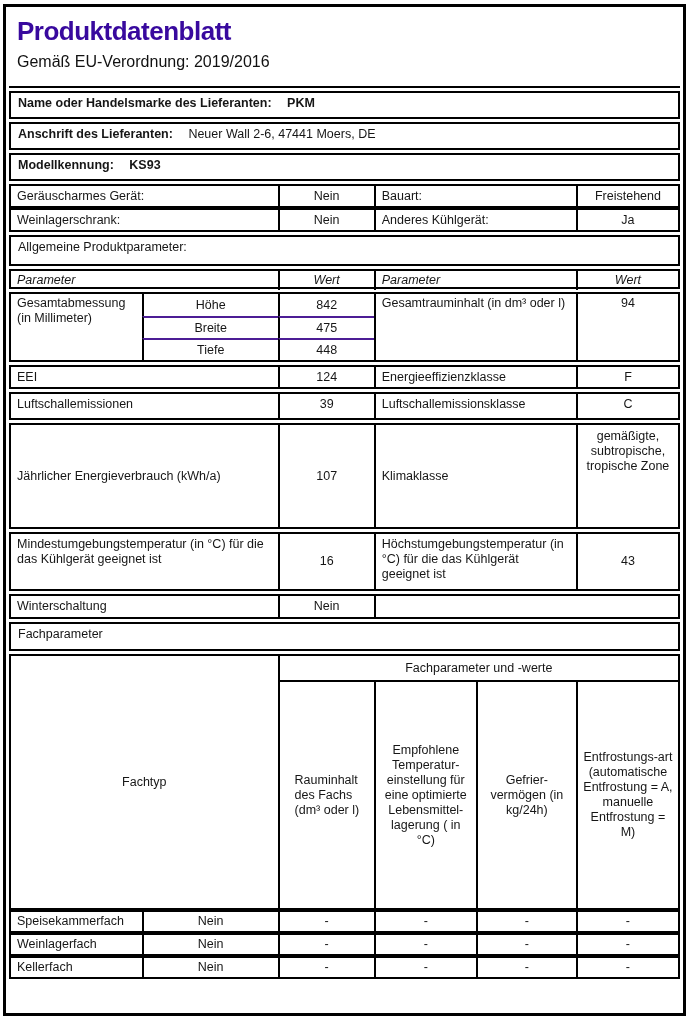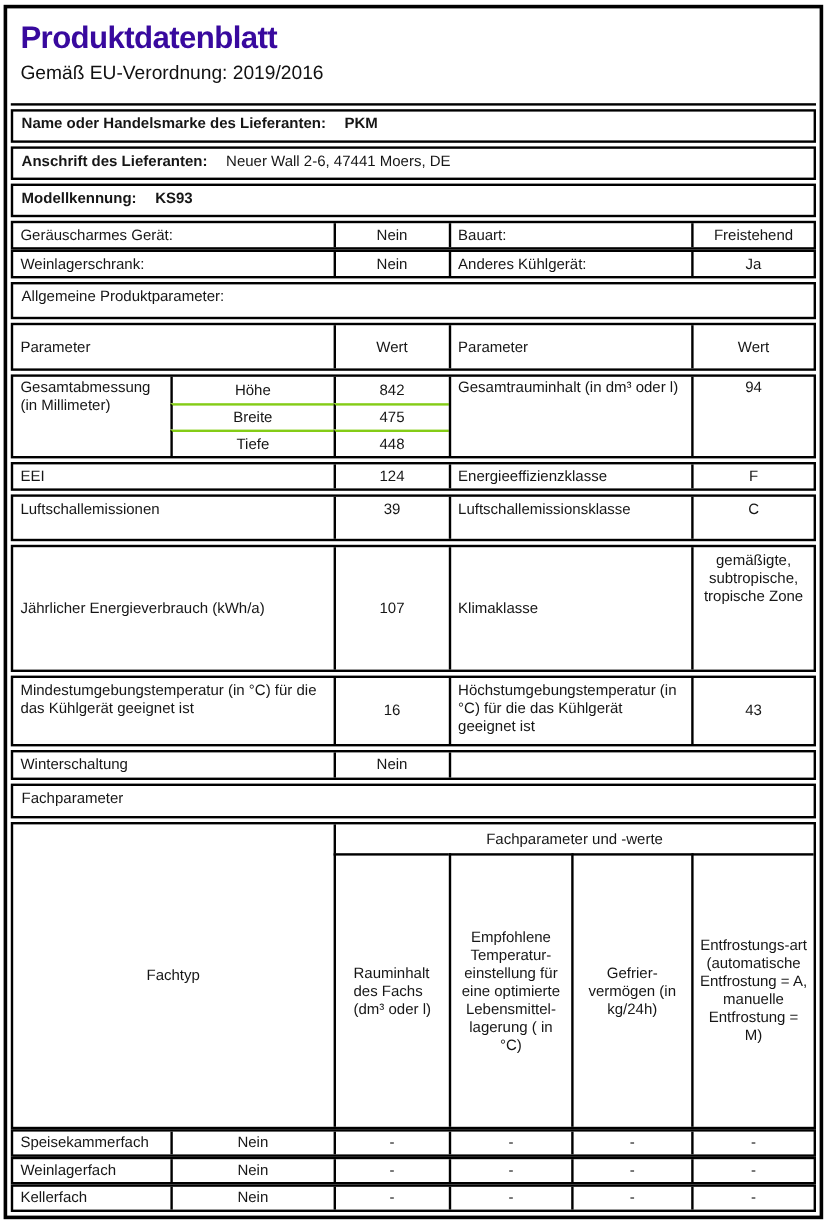--- a/index.html
+++ b/index.html
@@ -28,30 +28,30 @@
   
   .g { display:grid; }
   .cols4 { grid-template-columns:269fr 97fr 204fr 103fr; }
   .cols3w { grid-template-columns:269fr 97fr 307fr; }
   .c { padding:2px 6px; display:flex; align-items:center; }
   .c.bl { border-left:2px solid #000; }
   .c.center { justify-content:center; text-align:center; padding:2px 3px; }
   .c.top { align-items:flex-start; }
   .h24 .c { min-height:20px; }
   .type-row { height:24px; }
-  .param-header { height:40px; }
+  .param-header { height:20px;font-style:italic; }
   .eei-row { height:24px; }
-  .noise-row { height:39px; }
+  .noise-row { height:28px; }
   .annual-row { height:106px; }
   .temp-row { height:59px; }
   .winter-row { height:25px; }
   
   .dim-grid { grid-template-columns:132fr 137fr 97fr 204fr 103fr; grid-template-rows:22px 22px 22px; }
   .dim-grid .span3 { grid-row:1 / 4; }
-  .dim-grid .bt { border-top:2px solid #84cc16; }
+  .dim-grid .bt { border-top:2px solid #4c1d95; }
   
   .fach-head { grid-template-columns:269fr 97fr 103fr 101fr 103fr; grid-template-rows:24px 228px; }
   .fach-typ { grid-row:1 / 3; grid-column:1; display:flex; align-items:center; justify-content:center; }
   .fach-group { grid-column:2 / 6; border-left:2px solid #000; display:flex; align-items:center; justify-content:center;text-align:center; }
   .fach-col { border-left:2px solid #000; border-top:2px solid #000; display:flex; align-items:center; justify-content:center; text-align:center; padding:4px 5px; }
   .fach-col.leftalign { text-align:left; justify-content:flex-start; padding-left:15px; }
   .fach-row { grid-template-columns:132fr 137fr 97fr 103fr 101fr 103fr; height:23px; }
 </style>
 </head>
 <body>

